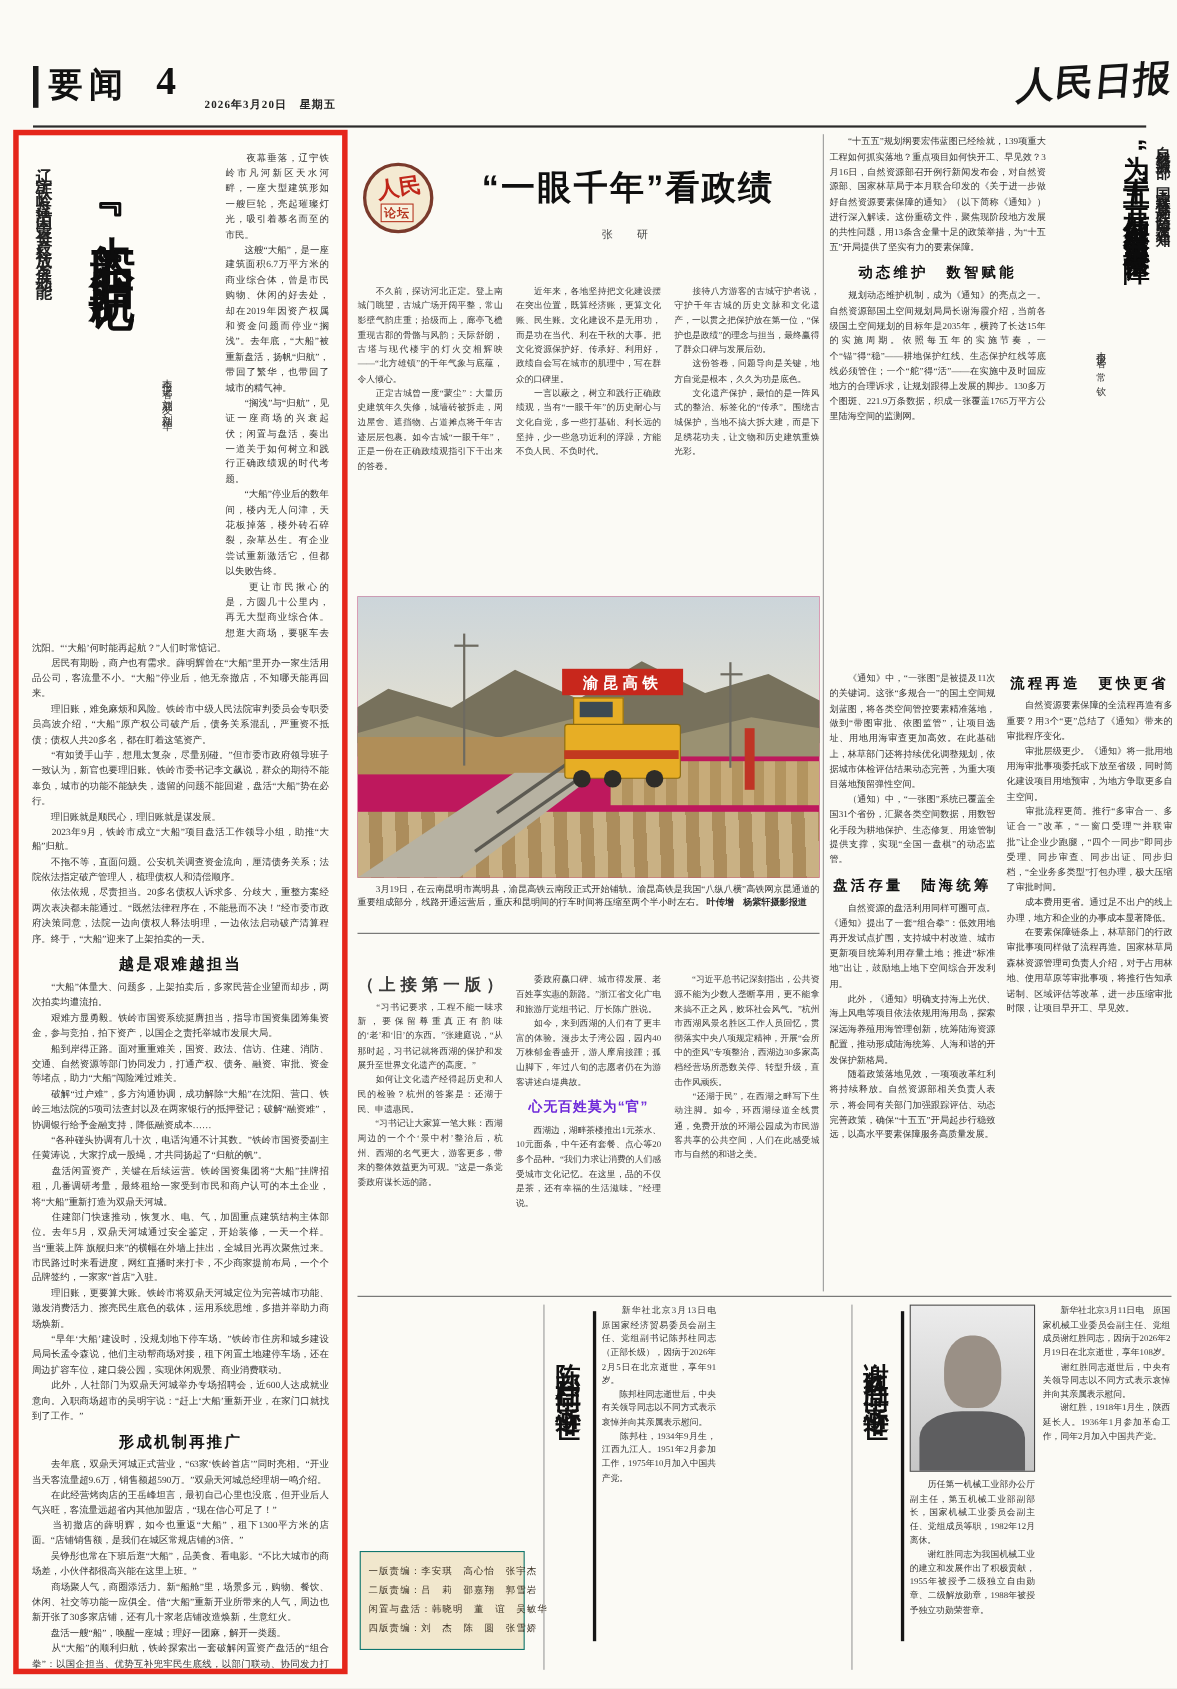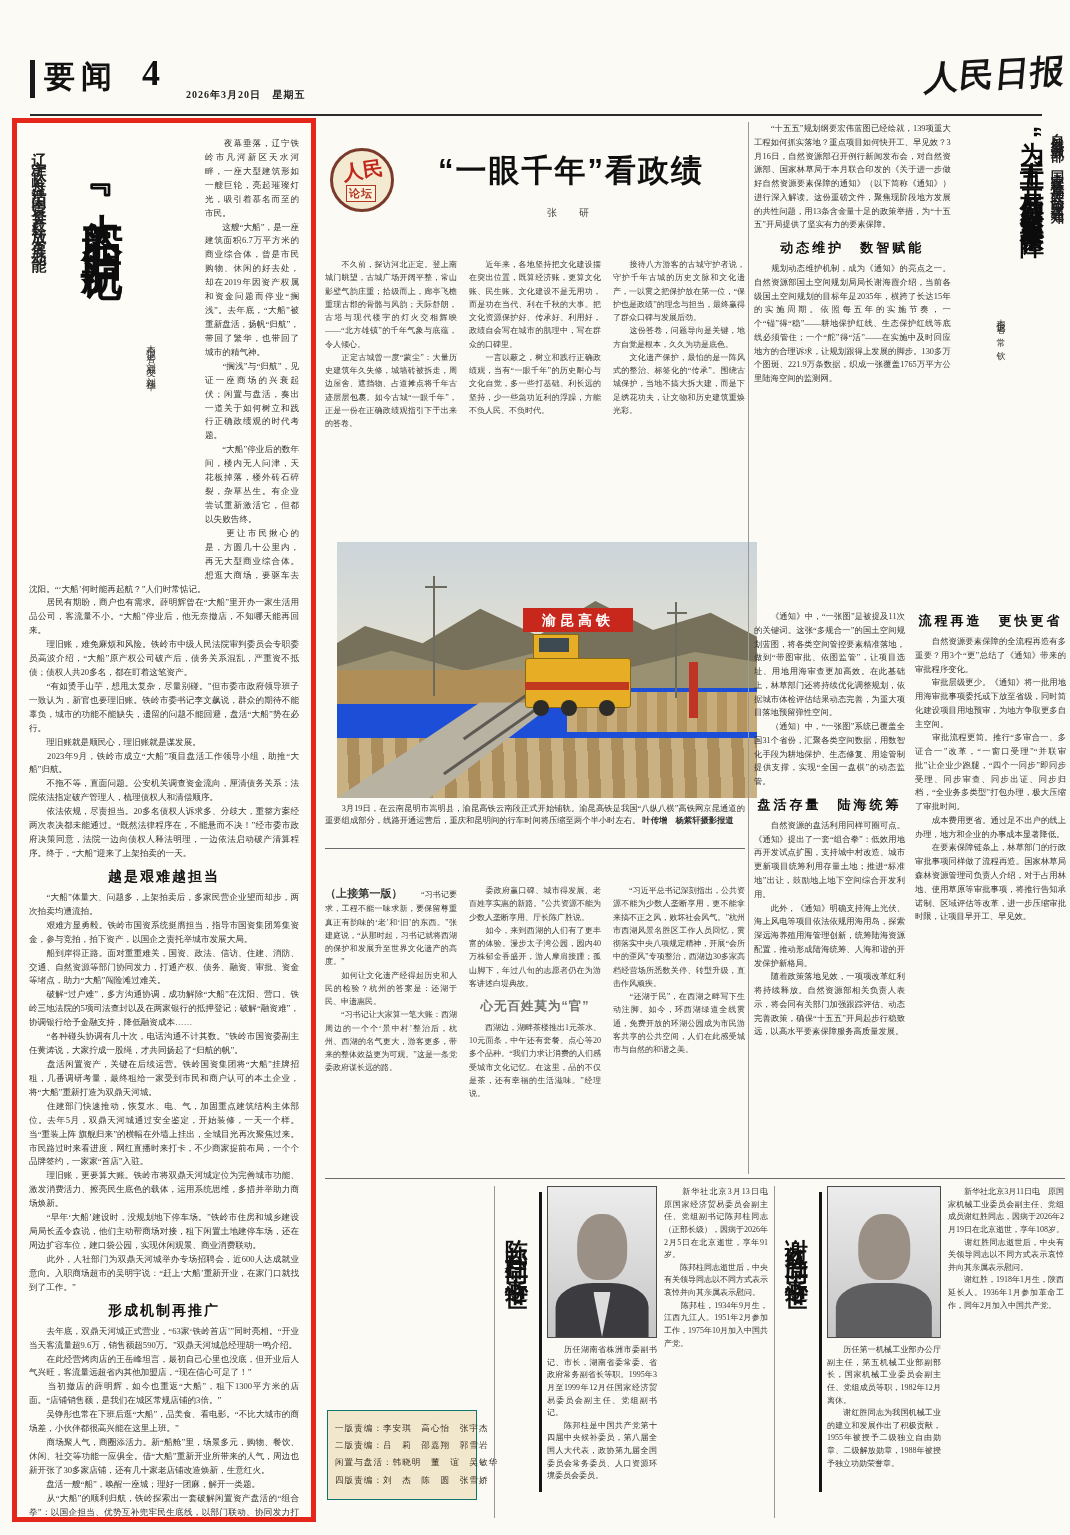--- a/index.html
+++ b/index.html
@@ -43,21 +43,21 @@
          border:1px solid #b5341f;padding:0 2px;letter-spacing:1px;background:#f8f2df;}
   #forum-title{left:398px;top:150px;width:346px;font-size:31px;font-weight:900;
                letter-spacing:2px;text-align:center;color:#0f0f0f;}
   #forum-author{left:398px;top:206px;width:346px;text-align:center;font-size:10px;
                 letter-spacing:6px;color:#444;}
   .mcols{display:flex;gap:12px;margin-top:28px;}
   .mcol{flex:1;font-size:8px;line-height:1.66;color:#3a3a3a;}
   #forum-cols{left:325px;top:230px;width:420px;height:308px;}
 
   
-  #photo{left:337px;top:542px;width:420px;height:256px;background:#1d4ed8;overflow:hidden;}
+  #photo{left:325px;top:542px;width:420px;height:256px;background:#be185d;overflow:hidden;}
   .sky{position:absolute;left:0;top:0;width:100%;height:46%;
        background:linear-gradient(#ccd5da,#e3e0d2);}
   .mtn1{position:absolute;left:-20px;top:38px;width:480px;height:96px;background:#77715c;
         clip-path:polygon(0 78%,10% 48%,22% 66%,34% 30%,46% 58%,58% 22%,70% 52%,82% 34%,92% 60%,100% 44%,100% 100%,0 100%);}
   .hill{position:absolute;left:-10px;top:84px;width:460px;height:62px;background:#9a9172;
         clip-path:polygon(0 70%,14% 40%,30% 72%,48% 38%,64% 70%,80% 42%,100% 66%,100% 100%,0 100%);}
   .field{position:absolute;left:0;top:118px;width:420px;height:138px;
          background:linear-gradient(#c2a878,#b49260 55%,#a5encode);}
   .patch1{position:absolute;left:0;top:128px;width:200px;height:34px;background:#b08e58;}
   .patch2{position:absolute;left:230px;top:150px;width:190px;height:40px;
@@ -81,22 +81,22 @@
           letter-spacing:4px;font-family:"Liberation Sans",sans-serif;}
   .flagpost{position:absolute;left:352px;top:120px;width:9px;height:56px;background:#c03425;}
   #photo-caption{left:325px;top:803px;width:420px;font-size:8.3px;line-height:1.5;color:#333;}
   .credit{font-weight:bold;}
 
   .hrule{background:#6b6b6b;height:1px;}
   .vrule{background:#9a9a9a;width:1px;}
 
   
   #cont-cols{left:325px;top:856px;width:420px;height:312px;}
-  .cont-lead{font-weight:bold;font-size:11px;}
-  .sub2{font-size:12.5px;font-weight:bold;text-align:center;margin:6px 0 4px;color:#737373;
+  .cont-lead{font-weight:bold;font-size:15px;}
+  .sub2{font-size:12.5px;font-weight:bold;text-align:center;margin:6px 0 4px;color:#6d28d9;
         font-family:"Liberation Sans",sans-serif;letter-spacing:1px;}
 
   
   #shaoshan{left:325px;top:1186px;width:166px;}
   #shaoshan-title{font-size:13.5px;font-weight:bold;text-align:center;line-height:1.35;
                   font-family:"Liberation Sans",sans-serif;color:#101010;margin-bottom:8px;}
   #shaoshan-body{font-size:8px;line-height:1.6;height:166px;}
   #editors{left:327px;top:1410px;width:150px;height:90px;background:#f1e7cd;
            border:1px solid #0f766e;padding:9px 7px;box-sizing:border-box;}
   .ed-row{font-size:8.6px;line-height:2.0;color:#3d3326;letter-spacing:1px;white-space:nowrap;}
@@ -234,21 +234,21 @@
   <div class="abs hrule" style="left:325px;top:848px;width:420px;"></div>
 
   <div class="abs mcols hide" id="cont-cols">
     <div class="mcol just hide">
       <span class="cont-lead">（上接第一版）</span>
       <span class="flow">　　“习书记要求，工程不能一味求新，要保留尊重真正有韵味的‘老’和‘旧’的东西。”张建庭说，“从那时起，习书记就将西湖的保护和发展升至世界文化遗产的高度。”
 　　如何让文化遗产经得起历史和人民的检验？杭州的答案是：还湖于民、申遗惠民。
 　　“习书记让大家算一笔大账：西湖周边的一个个‘景中村’整治后，杭州、西湖的名气更大，游客更多，带来的整体效益更为可观。”这是一条党委政府谋长远的路。</span>
     </div>
     <div class="mcol just hide">
-      <span class="flow">　　委政府赢口碑、城市得发展、老百姓享实惠的新路。”公共资源不能为少数人垄断享用、厅长陈广胜说。
+      <span class="flow">　　委政府赢口碑、城市得发展、老百姓享实惠的新路。”浙江省文化广电和旅游厅党组书记、厅长陈广胜说。
 　　如今，来到西湖的人们有了更丰富的体验。漫步太子湾公园，园内40万株郁金香盛开，游人摩肩接踵；孤山脚下，年过八旬的志愿者仍在为游客讲述白堤典故。</span>
       <div class="sub2">心无百姓莫为“官”</div>
       <span class="flow">　　西湖边，湖畔茶楼推出1元茶水、10元面条，中午还有套餐、点心等20多个品种。“我们力求让消费的人们感受城市文化记忆。在这里，品的不仅是茶，还有幸福的生活滋味。”经理说。</span>
     </div>
     <div class="mcol just flow hide">　　“习近平总书记深刻指出，公共资源不能为少数人垄断享用，更不能拿来搞不正之风，败坏社会风气。”杭州市西湖风景名胜区工作人员回忆，贯彻落实中央八项规定精神，开展“会所中的歪风”专项整治，西湖边30多家高档经营场所悉数关停、转型升级，直击作风顽疾。
 　　“还湖于民”，在西湖之畔写下生动注脚。如今，环西湖绿道全线贯通，免费开放的环湖公园成为市民游客共享的公共空间，人们在此感受城市与自然的和谐之美。</div>
   </div>
 
   <div class="abs hrule" style="left:325px;top:1178px;width:740px;"></div>
   <div class="abs vrule" style="left:748px;top:122px;height:1052px;"></div>
@@ -259,29 +259,20 @@
     <div class="ed-row">闲置与盘活：韩晓明　董　谊　吴敏华</div>
     <div class="ed-row">四版责编：刘　杰　陈　圆　张雪娇</div>
   </div>
 
   <div class="abs vrule" style="left:494px;top:1186px;height:332px;"></div>
 
   <div class="abs obit" style="left:502px;top:1186px;width:268px;height:332px;">
     <div class="obit-title">陈邦柱同志逝世</div>
     <div class="obit-bar"></div>
     <div style="display:flex;gap:7px;width:222px;">
-      <div style="width:110px;">
-        <div class="portrait" style="width:108px;height:150px;">
-          <div class="p-head"></div>
-          <div class="p-body"></div>
-          <div class="p-shirt"></div>
-        </div>
-        <div class="otxt just flow hide" style="height:170px;margin-top:6px;">　　历任湖南省株洲市委副书记、市长，湖南省委常委、省政府常务副省长等职。1995年3月至1999年12月任国家经济贸易委员会副主任、党组副书记。
-　　陈邦柱是中国共产党第十四届中央候补委员，第八届全国人大代表，政协第九届全国委员会常务委员、人口资源环境委员会委员。</div>
-      </div>
       <div class="otxt just flow hide" style="width:104px;height:330px;">　　新华社北京3月13日电　原国家经济贸易委员会副主任、党组副书记陈邦柱同志（正部长级），因病于2026年2月5日在北京逝世，享年91岁。
 　　陈邦柱同志逝世后，中央有关领导同志以不同方式表示哀悼并向其亲属表示慰问。
 　　陈邦柱，1934年9月生，江西九江人。1951年2月参加工作，1975年10月加入中国共产党。</div>
     </div>
   </div>
 
   <div class="abs vrule" style="left:774px;top:1186px;height:332px;"></div>
 
   <div class="abs obit" style="left:782px;top:1186px;width:284px;height:332px;">
     <div class="obit-title">谢红胜同志逝世</div>

